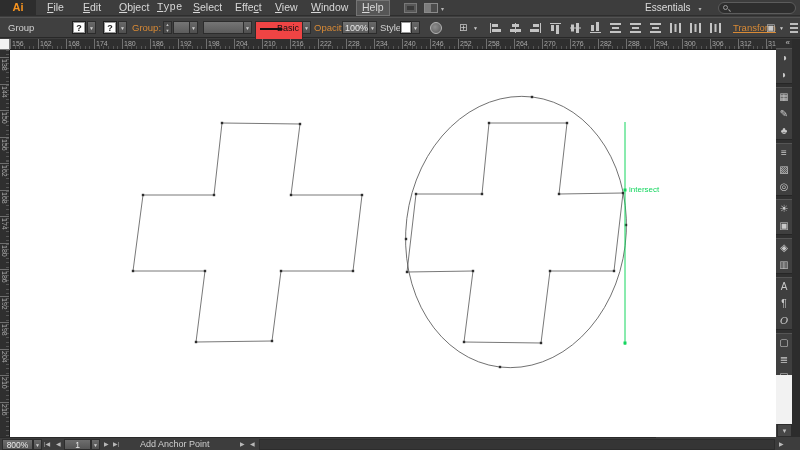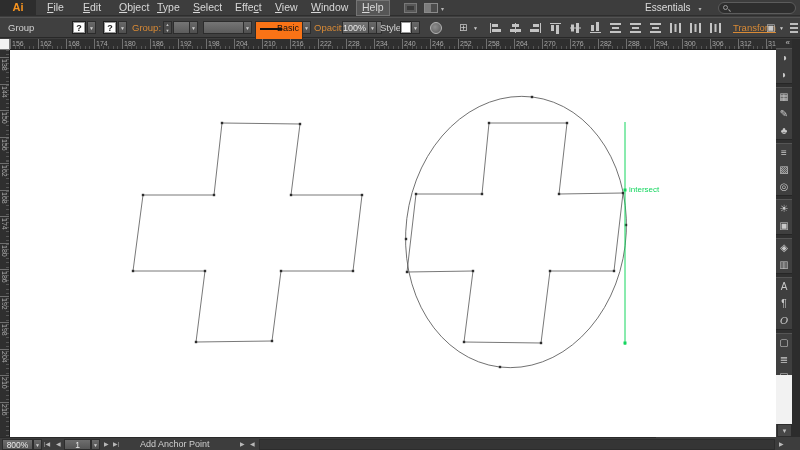--- a/index.html
+++ b/index.html
@@ -39,21 +39,21 @@
   .cb.orange { color:#d98a35; }
   .swatch { position:absolute; top:3px; width:14px; height:13px; background:#fff;
     border:1px solid #1f1f1f; box-shadow:inset 0 0 0 1px #9a9a9a;
     color:#222; font-size:9px; font-weight:bold; text-align:center; line-height:12px; }
   .ddbtn { position:absolute; top:3px; width:9px; height:13px; background:linear-gradient(#6a6a6a,#4f4f4f);
     border:1px solid #2c2c2c; color:#cfcfcf; font-size:5px; text-align:center; line-height:12px; }
   .field { position:absolute; top:3px; height:13px; background:linear-gradient(#757575,#5c5c5c);
     border:1px solid #2c2c2c; }
   .stepper { position:absolute; top:3px; width:9px; height:13px; background:#4a4a4a;
     border:1px solid #2c2c2c; color:#c5c5c5; font-size:4px; text-align:center; line-height:6px; }
-  .combo-white { position:absolute; top:3px; height:31px; background:#f97316; border:1px solid #2c2c2c;
+  .combo-white { position:absolute; top:3px; height:31px; background:#ef4444; border:1px solid #2c2c2c;
     color:#111; font-size:9px; line-height:12px; }
   .basic-line { position:absolute; left:4px; top:6px; width:22px; height:1.5px; background:#111; }
   .circle-icon { position:absolute; top:4px; width:12px; height:12px; border-radius:50%;
     border:1px solid #b5b5b5; background:radial-gradient(circle at 4px 4px,#8f8f8f,#565656); }
   .glyph-btn { position:absolute; top:3px; height:14px; line-height:13px; font-size:10px; color:#c8c8c8; }
   #alignRow { position:absolute; left:489px; top:4px; height:13px; }
   #alignRow svg { position:absolute; top:0; }
   .pmenu { position:absolute; left:790px; top:5px; width:8px; height:10px;
     border-top:2px solid #bdbdbd; border-bottom:2px solid #bdbdbd; }
   .pmenu:after { content:""; display:block; margin-top:2px; height:2px; background:#bdbdbd; }
@@ -108,21 +108,21 @@
 <body>
 
 <div id="app">
 
   <div class="menubar">
     <div class="ai-logo">Ai</div>
     <div id="menuItems">
         <span class="menu-item" style="left: 42px;"><u>F</u>ile</span>
         <span class="menu-item" style="left: 78px;"><u>E</u>dit</span>
         <span class="menu-item" style="left: 114px;"><u>O</u>bject</span>
-        <span class="menu-item" style="left: 152px;"><u>T</u>ype</span>
+        <span class="menu-item" style="left: 152px; font-family: Liberation Mono, monospace;"><u>T</u>ype</span>
         <span class="menu-item" style="left: 188px;"><u>S</u>elect</span>
         <span class="menu-item" style="left: 230px;">Effe<u>c</u>t</span>
         <span class="menu-item" style="left: 270px;"><u>V</u>iew</span>
         <span class="menu-item" style="left: 306px;"><u>W</u>indow</span>
         <span class="menu-item active" style="left: 356px;"><u>H</u>elp</span>
       </div>
     <div class="mb-icon win-icon" style="left:404px"></div>
     <div class="mb-icon grid-icon" style="left:424px"></div>
     <div class="dd-sm" style="left:441px">▾</div>
     <div class="workspace">
@@ -147,21 +147,21 @@
     <div class="field" style="left:173px;width:17px"></div>
     <div class="ddbtn" style="left:189px">▼</div>
     <div class="field" style="left:203px;width:41px"></div>
     <div class="ddbtn" style="left:243px">▼</div>
     <div class="combo-white" style="left:255px;width:48px">
       <span class="basic-line"></span>
       <span style="position:absolute;right:3px">Basic</span>
     </div>
     <div class="ddbtn" style="left:302px">▼</div>
     <div class="cb orange" style="left:314px">Opacity:</div>
-    <div class="field" style="left:342px;width:40px;color:#e8e8e8;font-size:9px;line-height:12px;text-align:left">100%</div>
+    <div class="field" style="left:342px;width:27px;color:#e8e8e8;font-size:9px;line-height:12px;text-align:right">100%</div>
     <div class="ddbtn" style="left:368px">▼</div>
     <div class="cb" style="left:380px">Style:</div>
     <div class="swatch" style="left:400px;width:12px"></div>
     <div class="ddbtn" style="left:411px">▼</div>
     <div class="circle-icon" style="left:430px"></div>
     <div class="glyph-btn" style="left:459px">⊞</div>
     <div class="ddbtn" style="left:471px;top:4px;height:12px;border:none;background:none">▼</div>
     <div id="alignRow">
         <svg width="13" height="12" style="left: 0px;">
           <rect x="1" y="1" width="1" height="10" fill="#c4c4c4"></rect>

